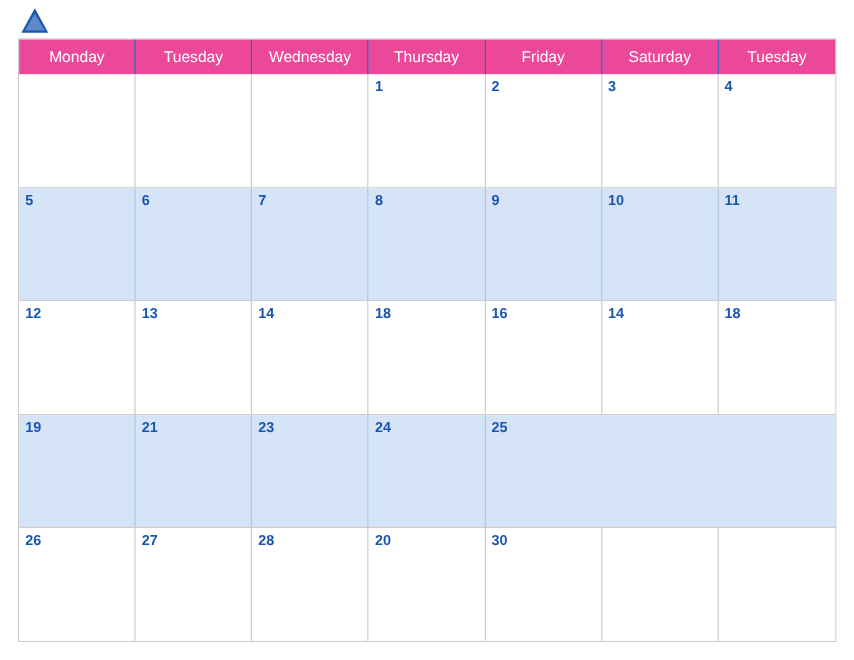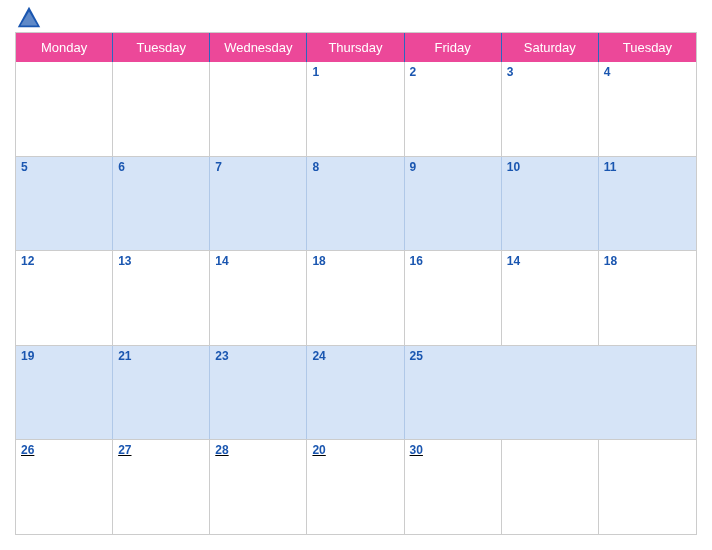--- a/index.html
+++ b/index.html
@@ -100,21 +100,20 @@
 
     .week-row {
       display: grid;
       grid-template-columns: repeat(7, 1fr);
       flex: 1;
       border-bottom: 1px solid #ccc;
     }
 
     .week-row:last-child {
       border-bottom: none;
-      text-decoration: underline;
     }
 
     .week-row:nth-child(even) {
       background-color: #d6e4f7;
     }
 
     .week-row:nth-child(odd) {
       background-color: #fff;
     }
 

